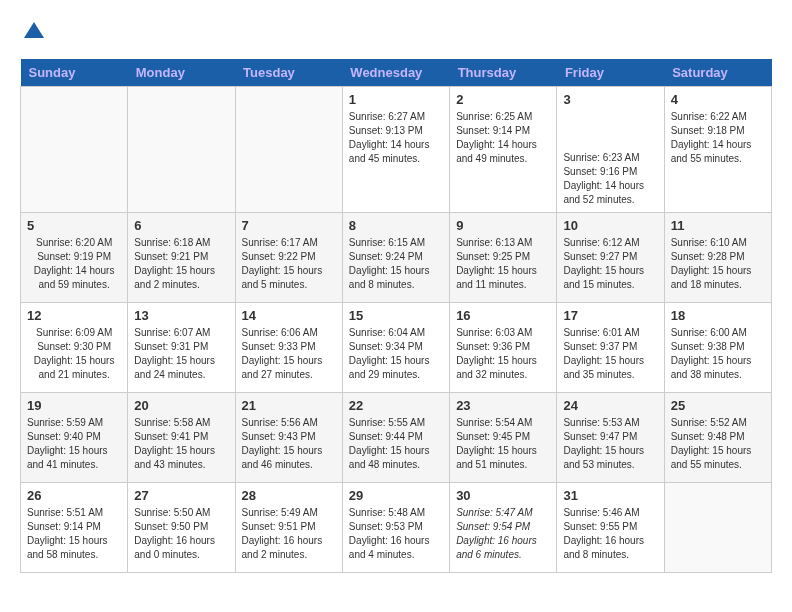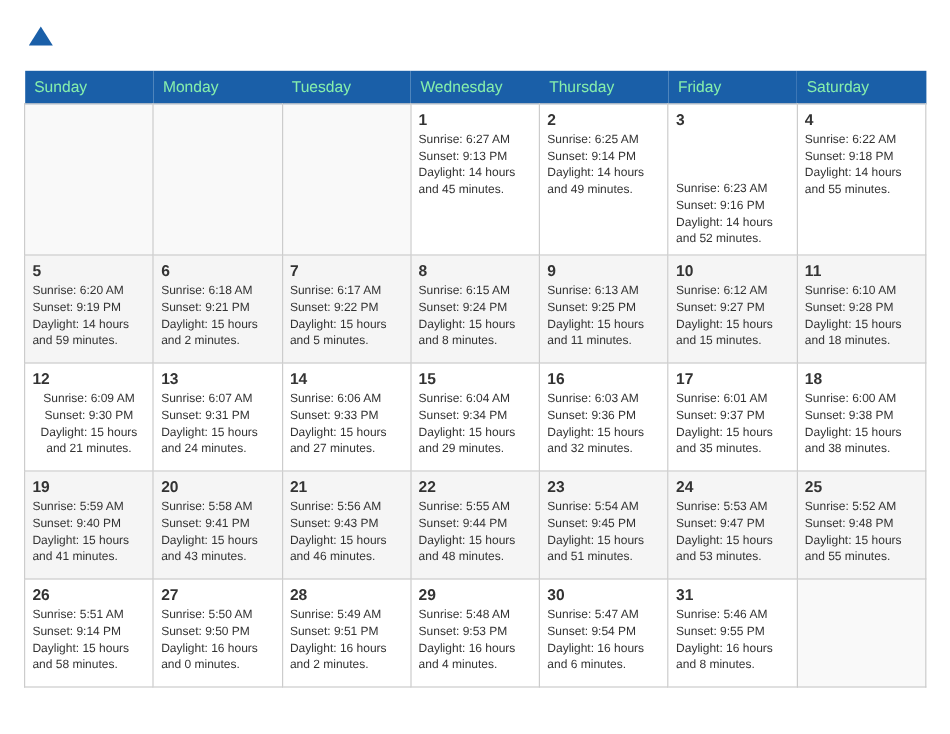--- a/index.html
+++ b/index.html
@@ -48,25 +48,25 @@
       font-size: 16px;
       color: #555;
     }
     .calendar-table {
       width: 100%;
       border-collapse: collapse;
       table-layout: fixed;
     }
     .calendar-table th {
       background-color: #1a5fa8;
-      color: #86efac;
+      color: #c4b5fd;
       text-align: left;
       padding: 6px 8px;
       font-size: 13px;
-      font-weight: normal;
+      font-weight: bold;
     }
     .calendar-table td {
       border: 1px solid #ccc;
       vertical-align: top;
       padding: 5px 6px;
       font-size: 10.5px;
       color: #333;
       height: 90px;
       background: #fff;
     }
@@ -147,21 +147,21 @@
           <div class="day-number">4</div>
           <div class="cell-content" style="white-space: pre-line;">Sunrise: 6:22 AM
 Sunset: 9:18 PM
 Daylight: 14 hours
 and 55 minutes.</div>
         </td>
       </tr>
       <tr>
         <td>
           <div class="day-number">5</div>
-          <div class="cell-content" style="white-space: pre-line;">Sunrise: 6:20 AM
+          <div class="cell-content" style="white-space: pre-line; text-align: center;">Sunrise: 6:20 AM
 Sunset: 9:19 PM
 Daylight: 14 hours
 and 59 minutes.</div>
         </td>
         <td>
           <div class="day-number">6</div>
           <div class="cell-content" style="white-space: pre-line;">Sunrise: 6:18 AM
 Sunset: 9:21 PM
 Daylight: 15 hours
 and 2 minutes.</div>
@@ -328,21 +328,21 @@
         </td>
         <td>
           <div class="day-number">29</div>
           <div class="cell-content" style="white-space: pre-line;">Sunrise: 5:48 AM
 Sunset: 9:53 PM
 Daylight: 16 hours
 and 4 minutes.</div>
         </td>
         <td>
           <div class="day-number">30</div>
-          <div class="cell-content" style="white-space: pre-line;">Sunrise: 5:47 AM
+          <div class="cell-content" style="white-space: pre-line; font-style: italic;">Sunrise: 5:47 AM
 Sunset: 9:54 PM
 Daylight: 16 hours
 and 6 minutes.</div>
         </td>
         <td>
           <div class="day-number">31</div>
           <div class="cell-content" style="white-space: pre-line;">Sunrise: 5:46 AM
 Sunset: 9:55 PM
 Daylight: 16 hours
 and 8 minutes.</div>

